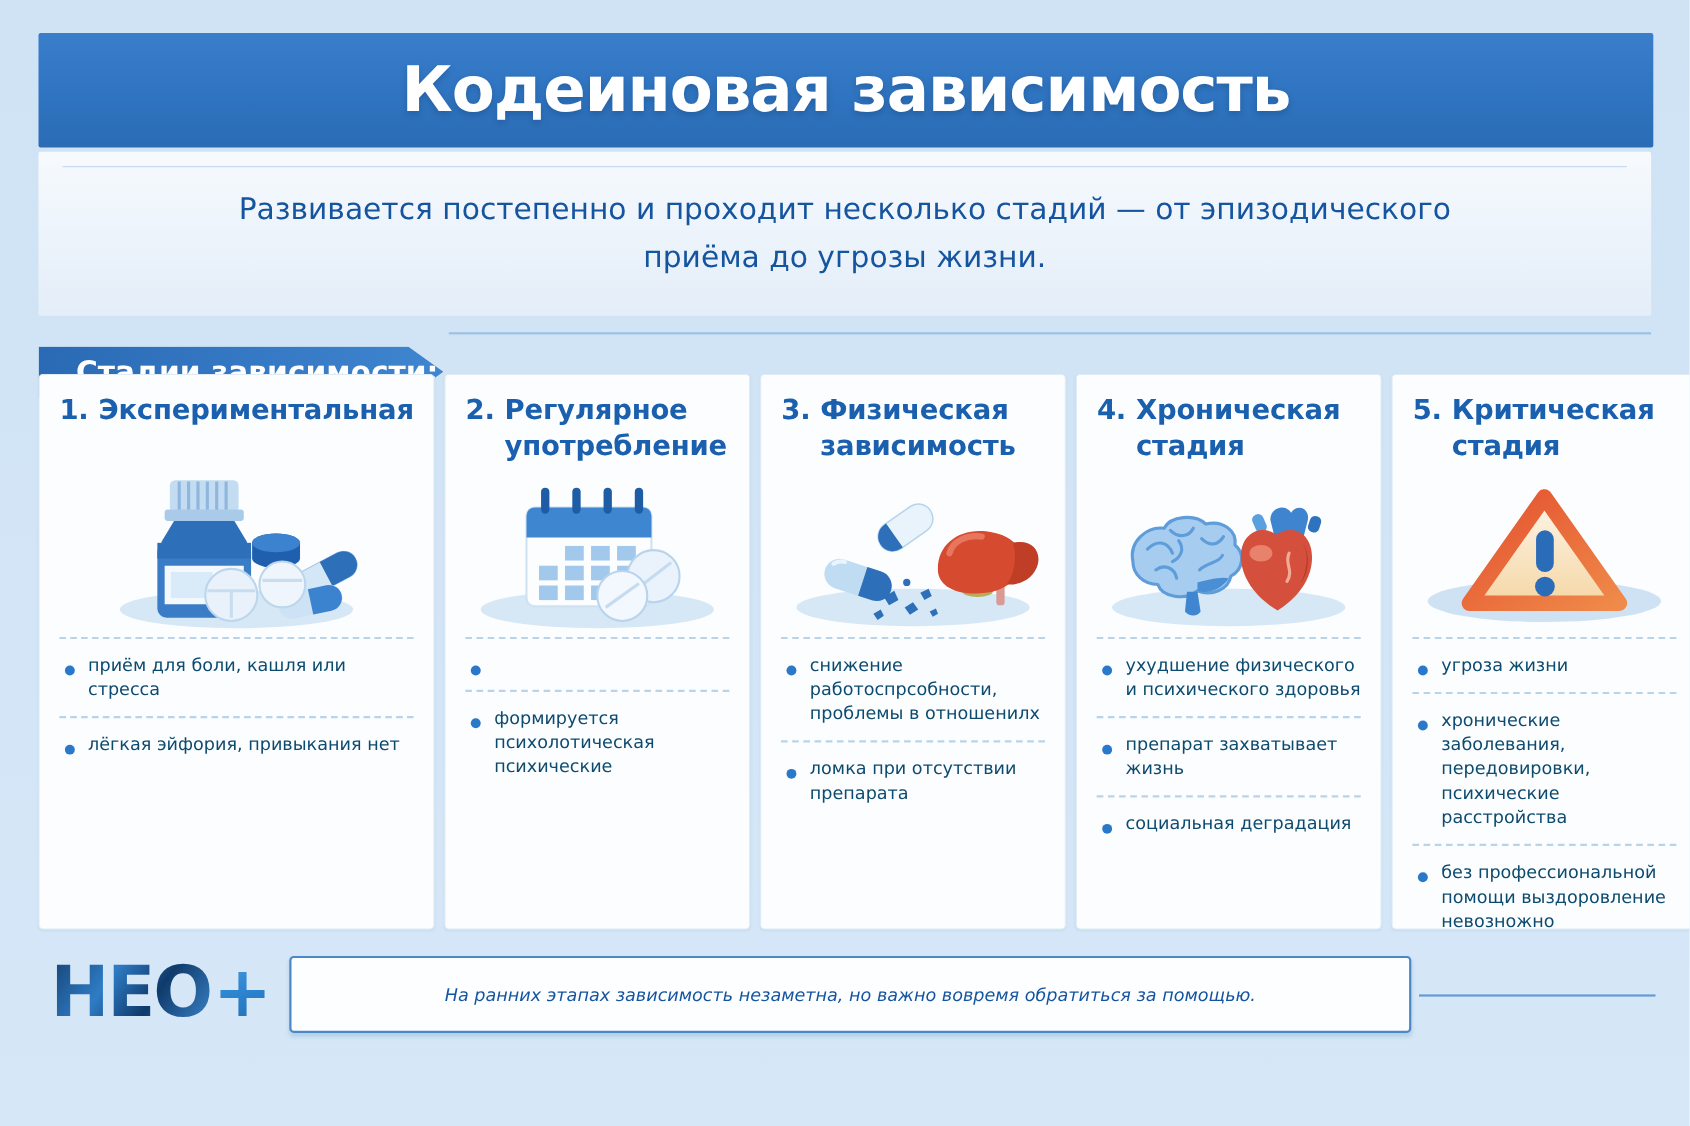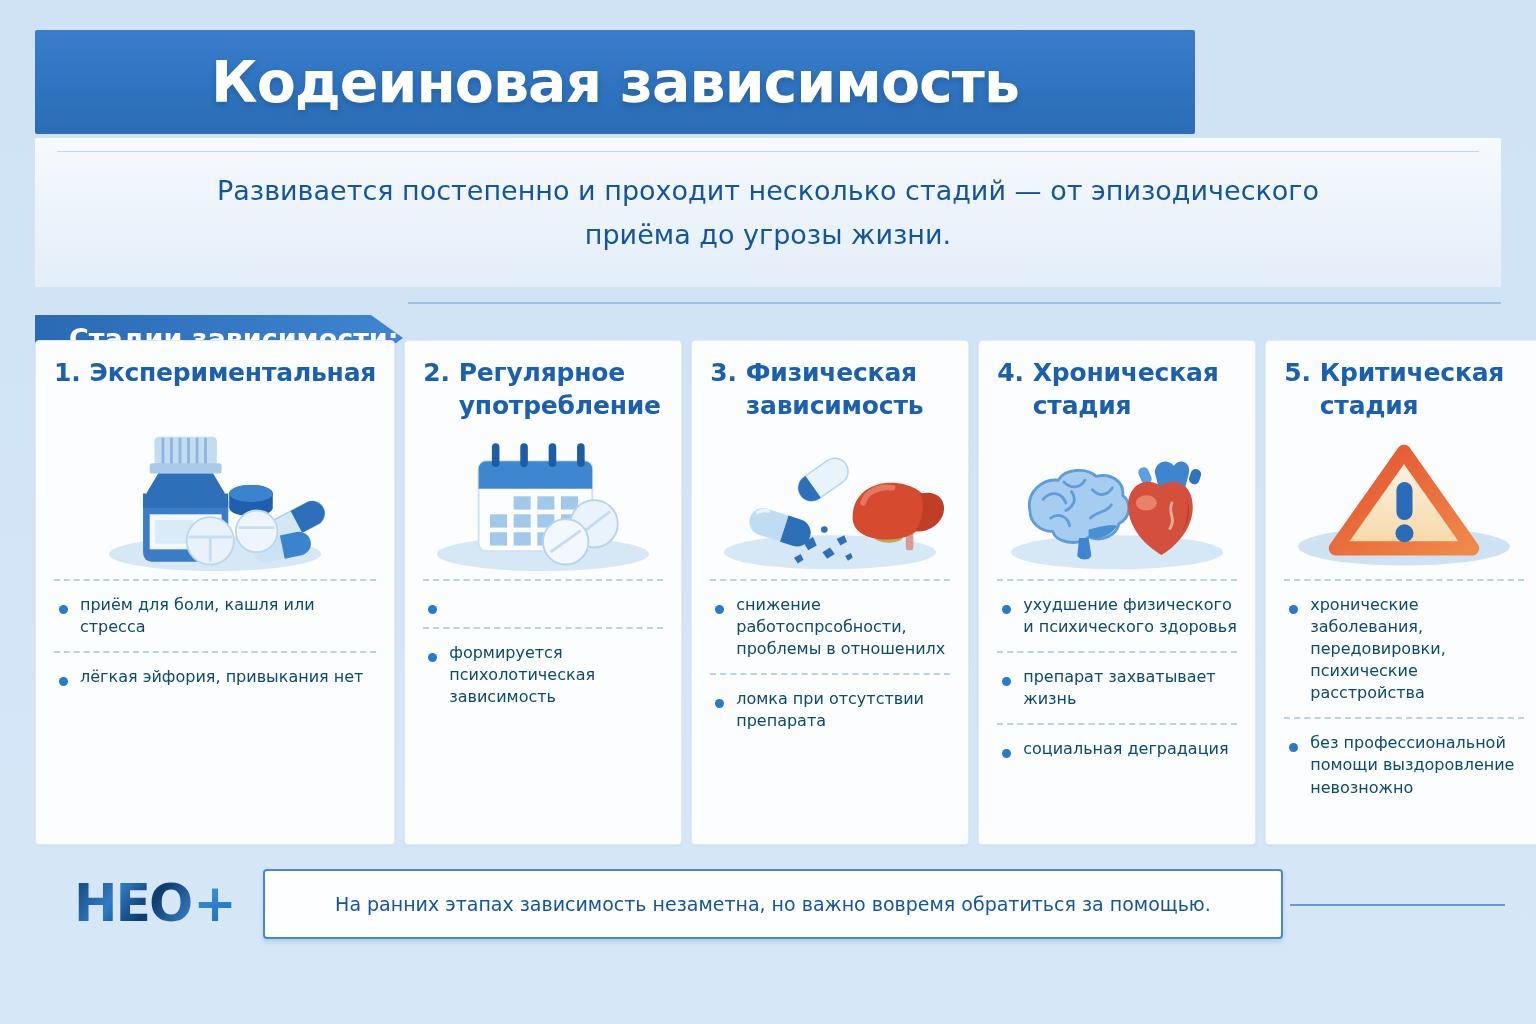--- a/index.html
+++ b/index.html
@@ -6,21 +6,21 @@
   body{
     width:1536px;height:1024px;position:relative;overflow:hidden;
     background:linear-gradient(180deg,#cfe3f5 0%,#d3e5f6 60%,#d6e8f8 100%);
     font-family:"DejaVu Sans","Liberation Sans",sans-serif;
     -webkit-font-smoothing:antialiased;
   }
   .abs{position:absolute;}
 
   
   .header{
-    left:35px;top:30px;width:1160px;height:104px;
+    left:35px;top:30px;width:1468px;height:104px;
     background:linear-gradient(180deg,#3a7ecb 0%,#2f74c0 55%,#2b6cb4 100%);
     border-radius:2px;display:flex;align-items:center;justify-content:center;
   }
   .header h1{
     margin:0;color:#ffffff;font-size:57px;font-weight:bold;letter-spacing:-1px;
     text-shadow:0 3px 6px rgba(10,40,80,.25);
   }
 
   
   .subpanel{
@@ -54,37 +54,37 @@
   }
   .card-title{display:flex;min-height:74px;color:#1b60ae;font-size:25px;font-weight:bold;line-height:1.3;letter-spacing:-.2px;}
   .card-title .num{flex:none;margin-right:9px;}
   .icon-zone{height:142px;display:flex;align-items:flex-end;justify-content:center;margin:0 -6px 6px;}
   .bullets{list-style:none;margin:0;padding:0;}
   .bullets li{border-top:2px dashed #b9d3ea;padding:13px 0;display:flex;}
   .dot{flex:none;width:9px;height:9px;border-radius:50%;background:#2a78ca;margin:11px 12px 0 5px;}
   .btext{color:#0c4a6e;font-size:16px;line-height:1.38;}
 
   
-  .logo{left:46px;top:872px;font-size:52px;line-height:62px;font-weight:800;letter-spacing:-2px;white-space:nowrap;margin-left:28px;}
+  .logo{left:46px;top:872px;font-size:64px;line-height:62px;font-weight:800;letter-spacing:-2px;white-space:nowrap;}
   .logo .neo{
     background:linear-gradient(125deg,#143f6f 0%,#2f7cc6 35%,#0f3a6b 62%,#3f8cd4 100%);
     -webkit-background-clip:text;background-clip:text;color:transparent;
   }
   .logo .plus{
     background:linear-gradient(160deg,#54a2e0 0%,#2e86d1 45%,#1f66ab 100%);
     -webkit-background-clip:text;background-clip:text;color:transparent;
     margin-left:2px;
   }
   .note-box{
     left:263px;top:869px;width:1020px;height:70px;box-sizing:border-box;
     background:#fdfeff;border:2px solid #4c88c8;border-radius:4px;
     box-shadow:0 3px 4px rgba(120,160,200,.35);
     display:flex;align-items:center;justify-content:center;
   }
-  .note-box .note{color:#15549f;font-size:19px;}
+  .note-box .note{color:#15549f;font-size:16px;font-style:italic;}
   .footer-rule{left:1290px;top:904px;width:215px;height:2px;background:#659bd3;}
 </style>
 </head>
 <body>
 
 <div class="abs header">
   <h1>Кодеиновая зависимость</h1>
 </div>
 
 <div class="abs subpanel">
@@ -176,21 +176,21 @@
         <circle cx="150" cy="117" r="24" fill="#f2f8fd" stroke="#b8d4ec" stroke-width="2"></circle>
         <path d="M134 128 L166 105" stroke="#c5dcf0" stroke-width="3"></path>
       </svg>
     </div>
     <ul class="bullets">
       <li>
           <span class="dot"></span>
         </li>
       <li>
           <span class="dot"></span>
-          <span class="btext">формируется психолотическая зависимость</span>
+          <span class="btext">формируется психолотическая психические</span>
         </li>
     </ul>
   </div>
 
   <div class="card">
     <div class="card-title">
       <span class="num">3.</span>
       <span>Физическая зависимость</span>
     </div>
     <div class="icon-zone">
@@ -289,20 +289,24 @@
         </defs>
         <ellipse cx="126" cy="122" rx="112" ry="20" fill="#cfe2f4"></ellipse>
         <path d="M126 22 L198 124 L54 124 Z" fill="url(#triFill)" stroke="url(#triEdge)" stroke-width="15" stroke-linejoin="round"></path>
         <rect x="118" y="54" width="17" height="40" rx="8.5" fill="#2b6cb8"></rect>
         <circle cx="126.5" cy="108" r="9.5" fill="#2b6cb8"></circle>
       </svg>
     </div>
     <ul class="bullets">
       <li>
           <span class="dot"></span>
+          <span class="btext">угроза жизни</span>
+        </li>
+      <li>
+          <span class="dot"></span>
           <span class="btext">хронические заболевания, передовировки, психические расстройства</span>
         </li>
       <li>
           <span class="dot"></span>
           <span class="btext">без профессиональной помощи выздоровление невозножно</span>
         </li>
     </ul>
   </div>
 
 </div>

